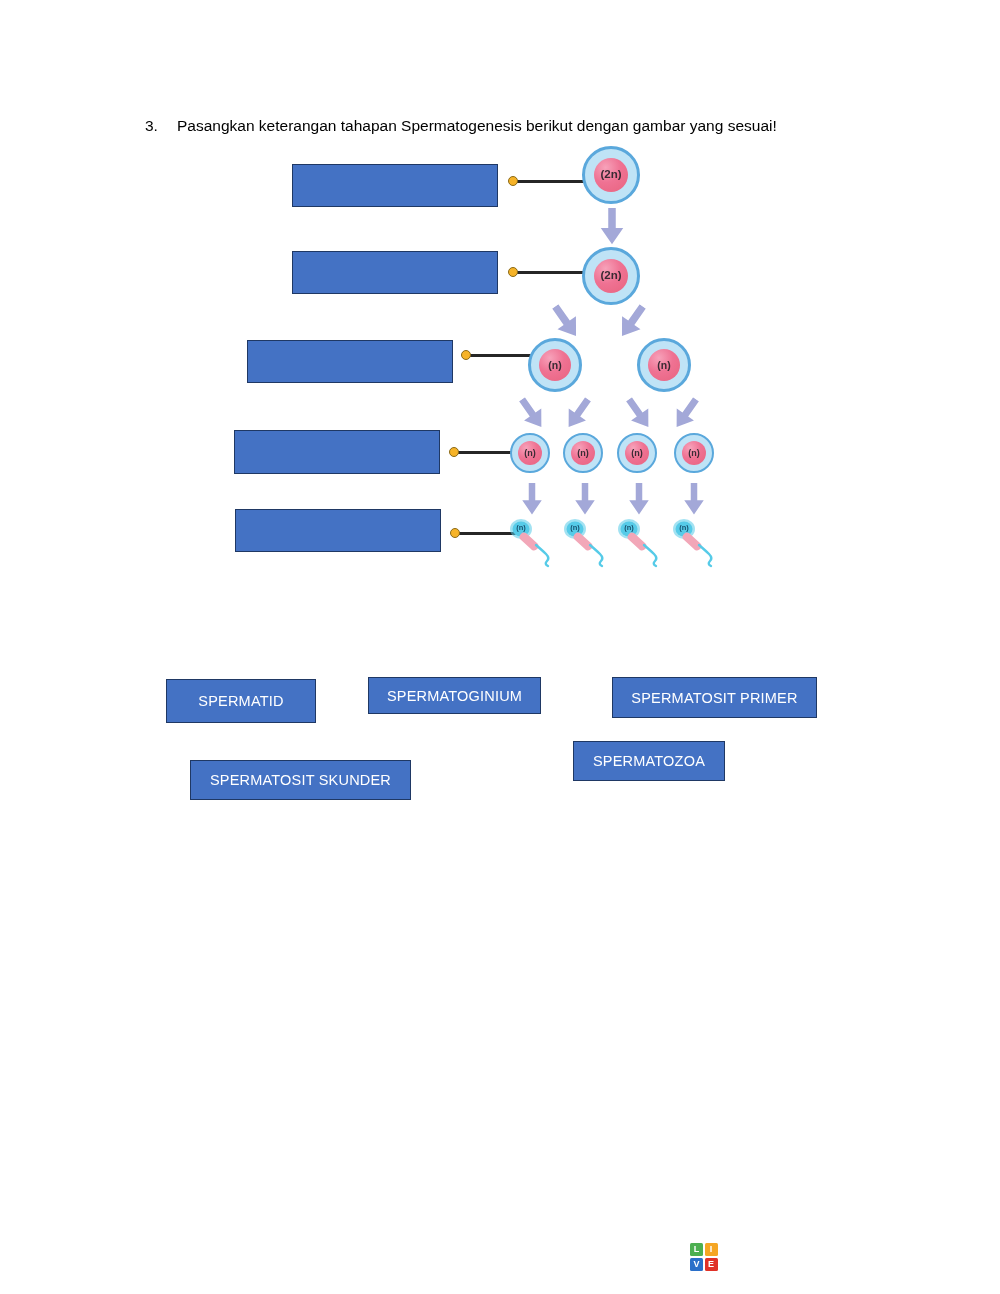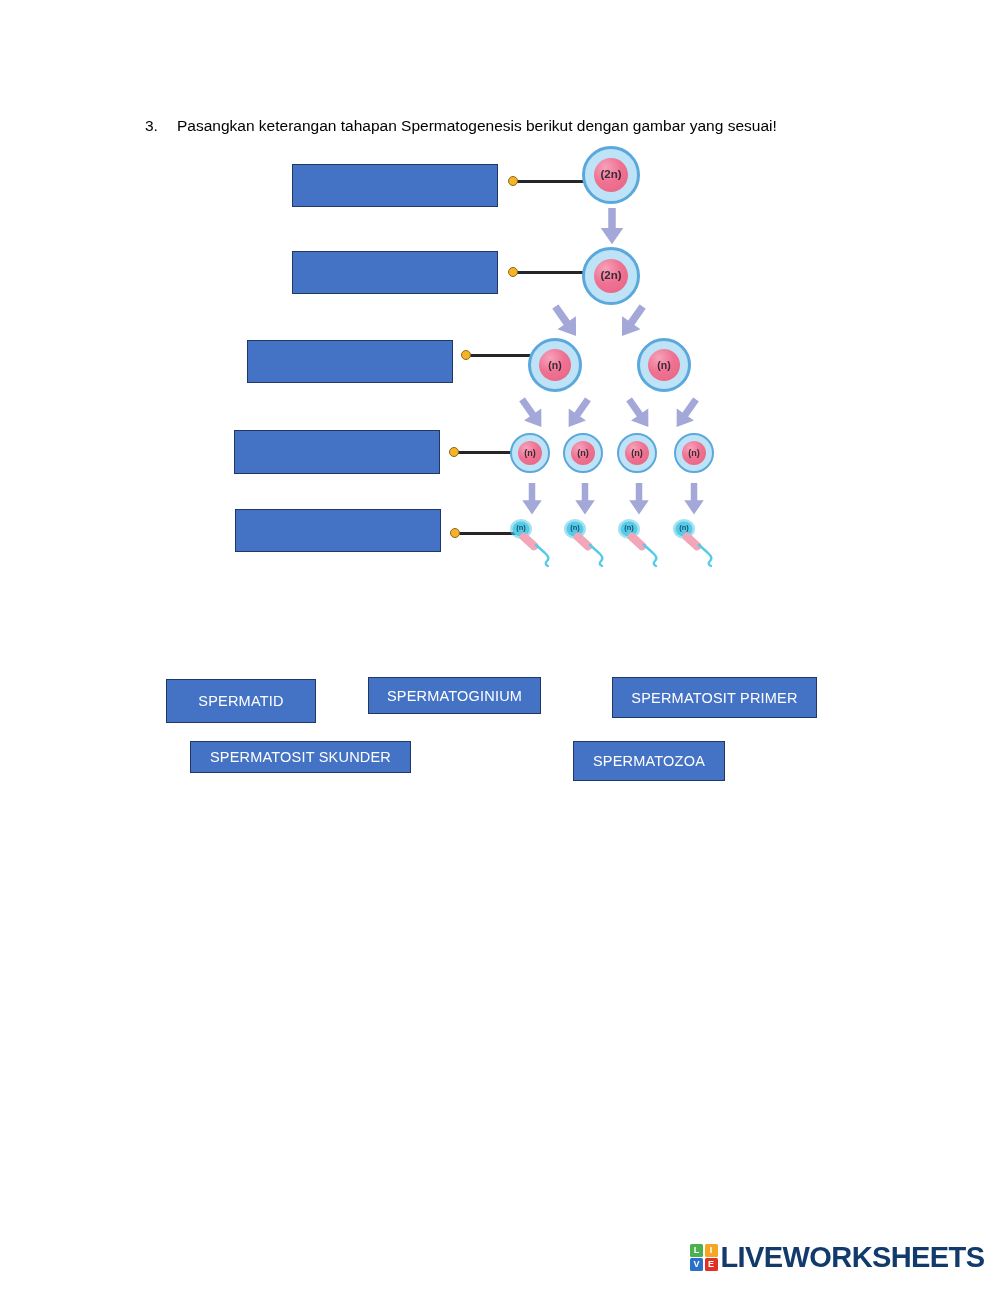--- a/index.html
+++ b/index.html
@@ -332,25 +332,24 @@
         </svg>
         <div class="head-label">(n)</div>
       </div>
     </div>
 </div>
 
 <div id="answer-chips-layer">
     <div class="answer-chip" style="left: 166px; top: 679px; width: 150px; height: 44px;">SPERMATID</div>
     <div class="answer-chip" style="left: 368px; top: 677px; width: 173px; height: 37px;">SPERMATOGINIUM</div>
     <div class="answer-chip" style="left: 592px; top: 677px; width: 205px; height: 41px; margin-left: 20px;">SPERMATOSIT PRIMER</div>
-    <div class="answer-chip" style="left: 190px; top: 741px; width: 221px; height: 32px;">SPERMATOSIT SKUNDER</div>
+    <div class="answer-chip" style="left: 190px; top: 760px; width: 221px; height: 40px;">SPERMATOSIT SKUNDER</div>
     <div class="answer-chip" style="left: 533px; top: 741px; width: 152px; height: 40px; margin-left: 40px;">SPERMATOZOA</div>
   </div>
 
 <div id="footer-logo">
   <div id="logo-squares">
       <span style="background: rgb(76, 175, 80);">L</span>
       <span style="background: rgb(245, 166, 35);">I</span>
       <span style="background: rgb(42, 111, 201);">V</span>
       <span style="background: rgb(224, 49, 39);">E</span>
     </div>
-  <div id="logo-wordmark">LIVEWORKSHEETS</div>
 </div>
 
 </body></html>

